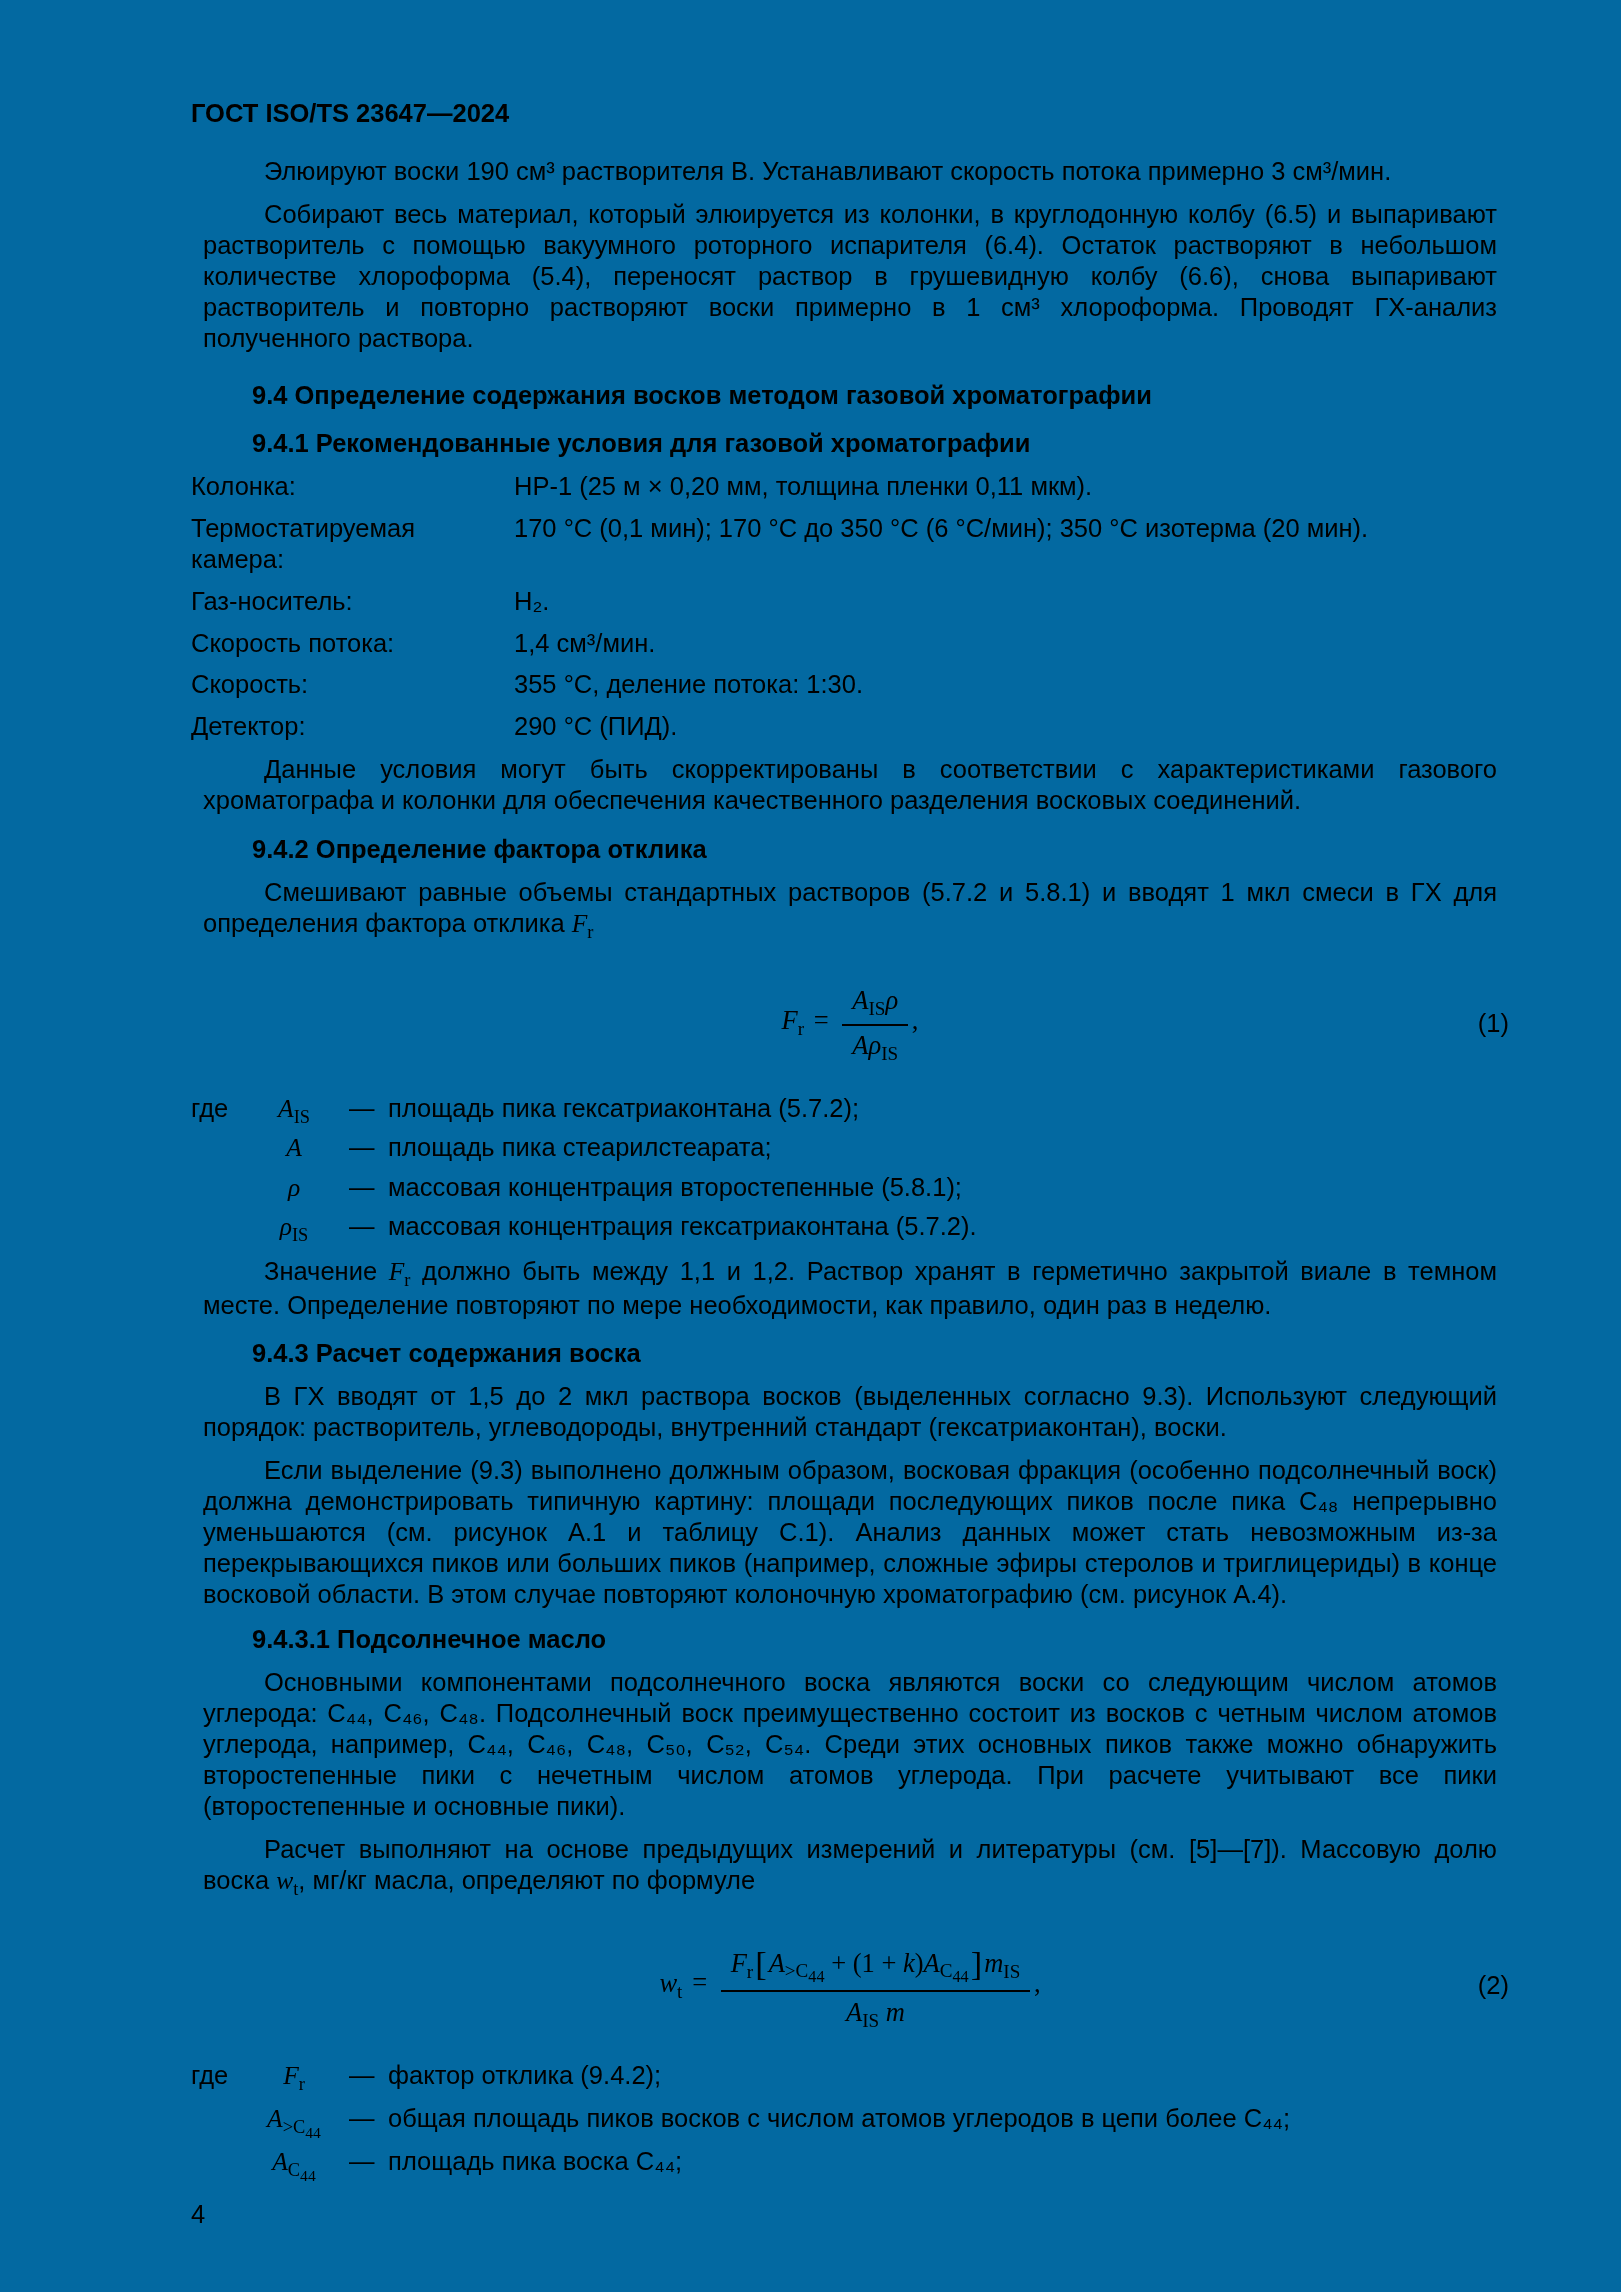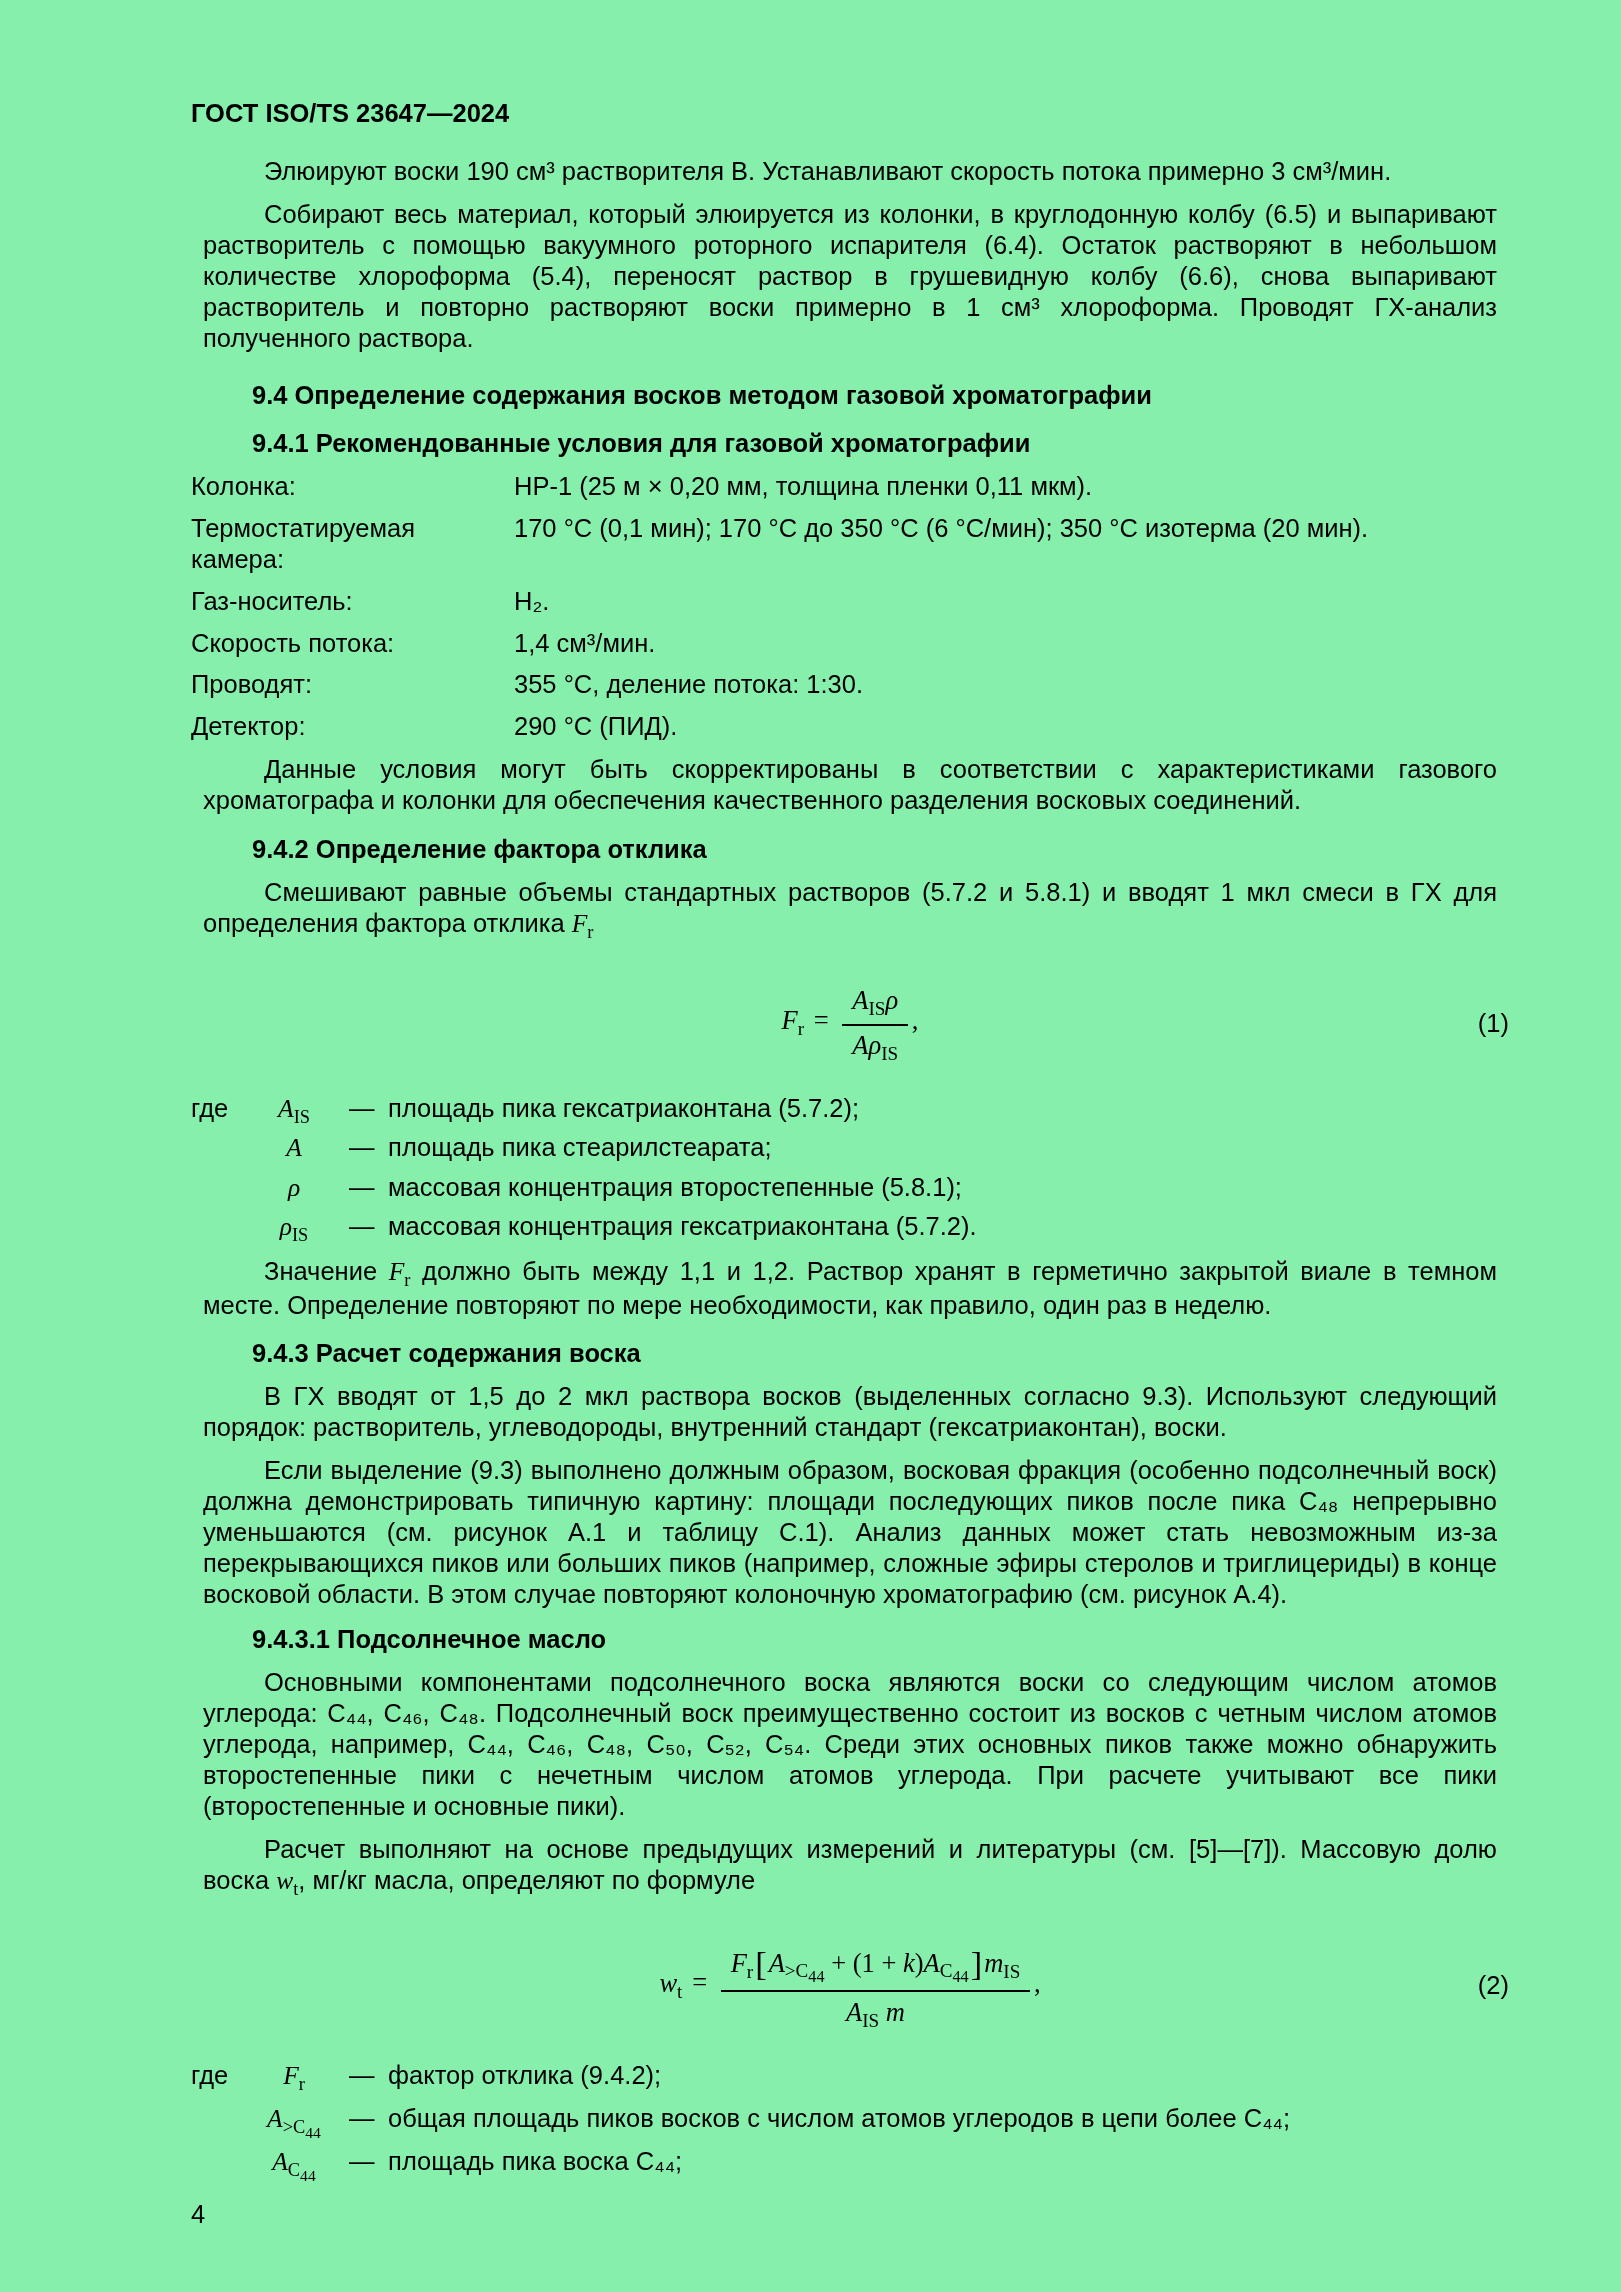--- a/index.html
+++ b/index.html
@@ -1,20 +1,20 @@
 <!DOCTYPE html>
 <html><head>
 <meta charset="utf-8">
 <style>
   * { box-sizing: border-box; }
   html, body { margin: 0; padding: 0; background: #ffffff; }
   .page {
     width: 1621px;
     height: 2293px;
-    background: #86efac;
+    background: #0369a1;
     color: #000000;
     font-family: "Liberation Sans", "DejaVu Sans", sans-serif;
     font-size: 25.5px;
     line-height: 31px;
     padding: 98px 112px 0 191px;
     position: relative;
     overflow: hidden;
   }
   .doc-header {
     font-weight: bold;
@@ -139,21 +139,21 @@
     </div>
     <div class="gc-row">
       <div class="gc-label">Газ-носитель:</div>
       <div class="gc-value">Н₂.</div>
     </div>
     <div class="gc-row">
       <div class="gc-label">Скорость потока:</div>
       <div class="gc-value">1,4 см³/мин.</div>
     </div>
     <div class="gc-row">
-      <div class="gc-label">Проводят:</div>
+      <div class="gc-label">Скорость:</div>
       <div class="gc-value">355 °С, деление потока: 1:30.</div>
     </div>
     <div class="gc-row">
       <div class="gc-label">Детектор:</div>
       <div class="gc-value">290 °С (ПИД).</div>
     </div>
   </div>
 
   <p class="para">Данные условия могут быть скорректированы в соответствии с характеристиками газового хроматографа и колонки для обеспечения качественного разделения восковых соединений.</p>
 

